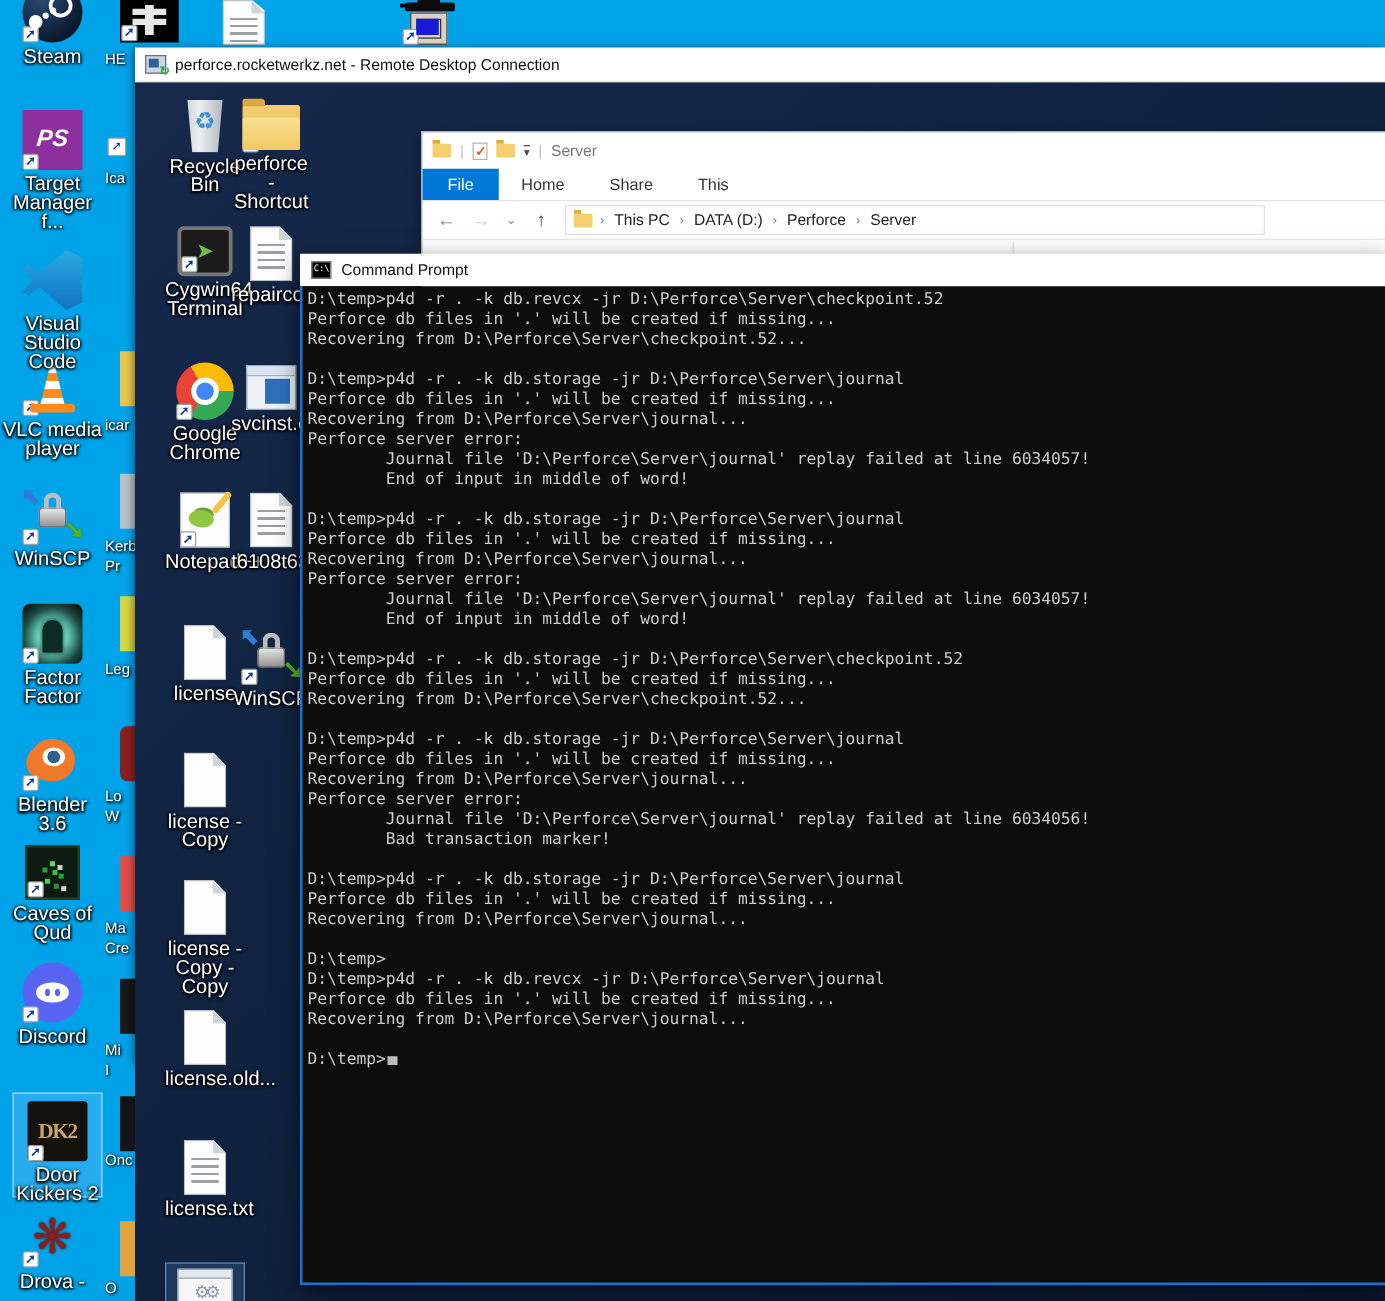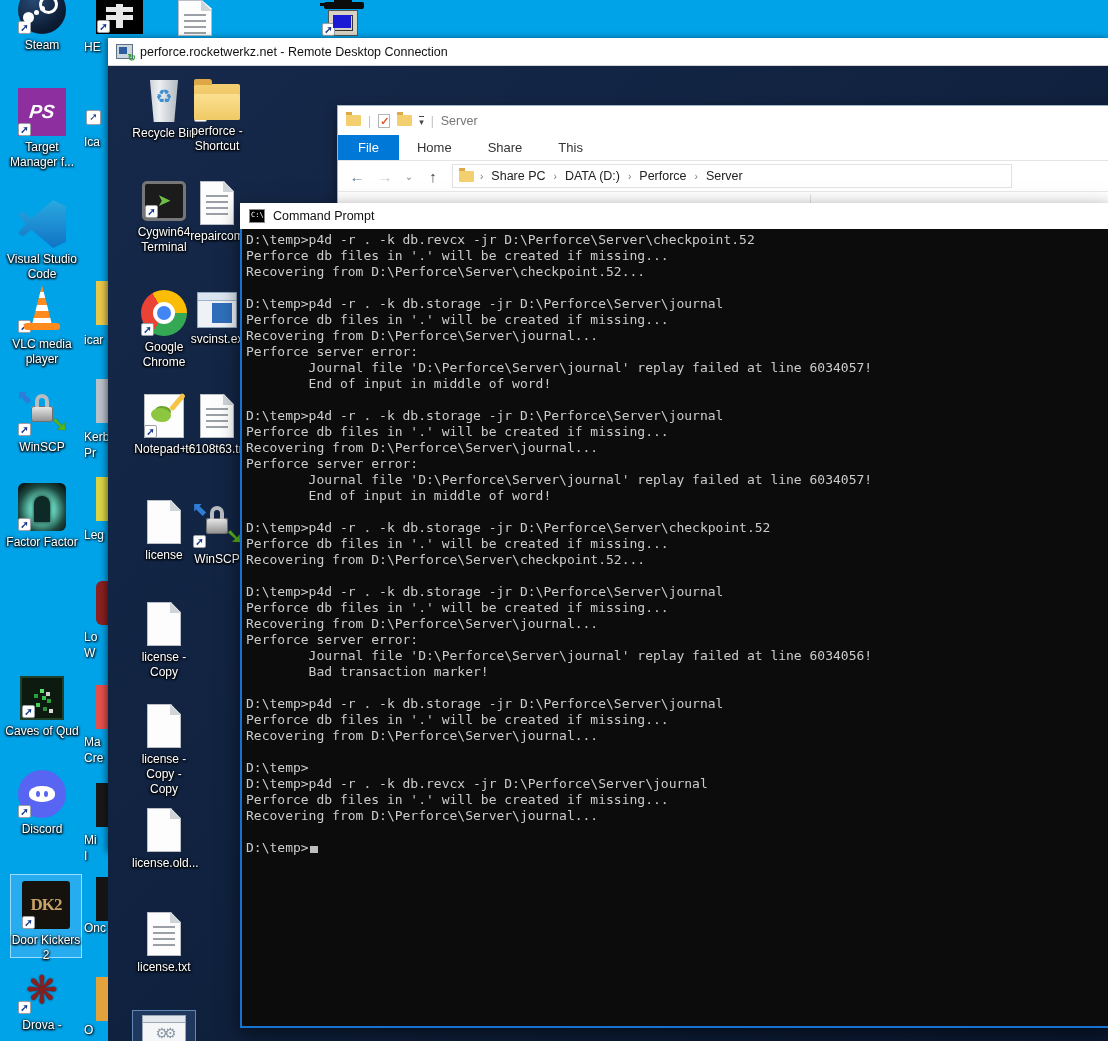--- a/index.html
+++ b/index.html
@@ -3,21 +3,21 @@
 <meta charset="utf-8">
 <style>
   * { margin:0; padding:0; box-sizing:border-box; }
   html,body { width:1108px; height:1041px; overflow:hidden; background:#000; }
   body { font-family:"Liberation Sans", sans-serif; }
   #screen { position:relative; width:1108px; height:1041px; background:#00a2e8; overflow:hidden; }
 
   
   .dicon { position:absolute; text-align:center; cursor:default; z-index:1; }
   .dicon .ic { position:relative; margin:0 auto; }
-  .dicon .lbl { margin-top:4px; font-size:12px; line-height:15px; color:#fff;
+  .dicon .lbl { margin-top:4px; font-size:16px; line-height:15px; color:#fff;
                 text-shadow:1px 1px 2px #000, -1px 1px 2px #000, 0 0 3px rgba(0,0,0,.9); }
   .host-icon { left:2px; width:80px; }
   .sc { position:absolute; left:0; bottom:0; width:13px; height:13px; background:#fff;
         border:1px solid #9aa0a6; border-radius:2px; font-size:10px; line-height:11px;
         color:#1a3c8f; text-align:center; }
   .sc::before { content:"➚"; font-weight:bold; }
   .selected-host { background:rgba(130,200,255,.30); border:1px solid rgba(200,235,255,.75); }
   .selected-rdp  { background:rgba(70,110,170,.30); border:1px solid #5f87b8; }
 
   
@@ -221,20 +221,26 @@
         <span class="sc"></span>
       </div>
     <div class="lbl">WinSCP</div>
   </div>
   <div class="dicon host-icon" style="top:483px">
     <div class="ic g-abiotic">
         <span class="sc"></span>
       </div>
     <div class="lbl">Factor Factor</div>
   </div>
+  <div class="dicon host-icon" style="top:585px">
+    <div class="ic g-blender">
+        <span class="sc"></span>
+      </div>
+    <div class="lbl">Blender 3.6</div>
+  </div>
   <div class="dicon host-icon" style="top:676px">
     <div class="ic g-qud">
         <span class="sc"></span>
       </div>
     <div class="lbl">Caves of Qud</div>
   </div>
   <div class="dicon host-icon" style="top:770px">
     <div class="ic g-discord">
         <span class="sc"></span>
       </div>
@@ -383,21 +389,21 @@
           <span class="exp-tab">This</span>
         </div>
         <div id="exp-addr">
           <span class="nav-btn">←</span>
           <span class="nav-btn fwd">→</span>
           <span class="nav-btn dn">⌄</span>
           <span class="nav-btn up">↑</span>
           <div id="addr-box">
             <span class="q-folder"></span>
             <span class="crumb-sep">›</span>
-            <span class="crumb">Share PC</span>
+            <span class="crumb">This PC</span>
             <span class="crumb-sep">›</span>
             <span class="crumb">DATA (D:)</span>
             <span class="crumb-sep">›</span>
             <span class="crumb">Perforce</span>
             <span class="crumb-sep">›</span>
             <span class="crumb">Server</span>
           </div>
         </div>
         <div id="exp-body">
           <span class="colsep"></span>

